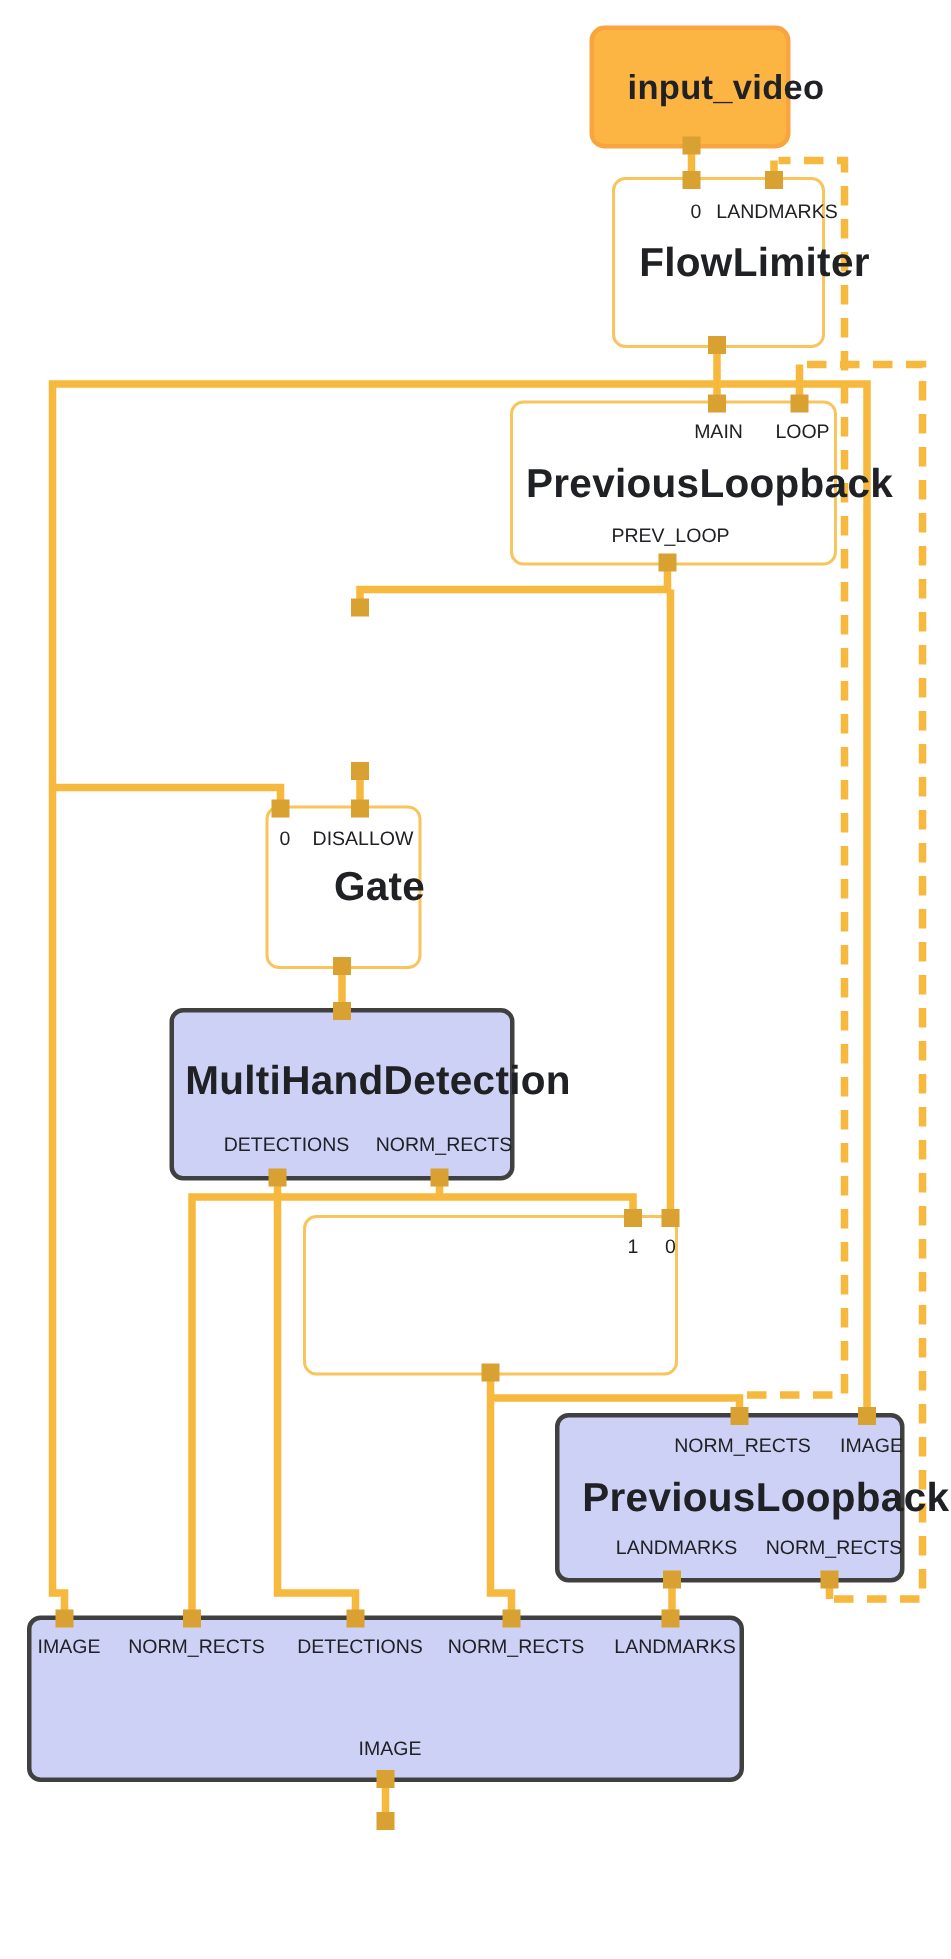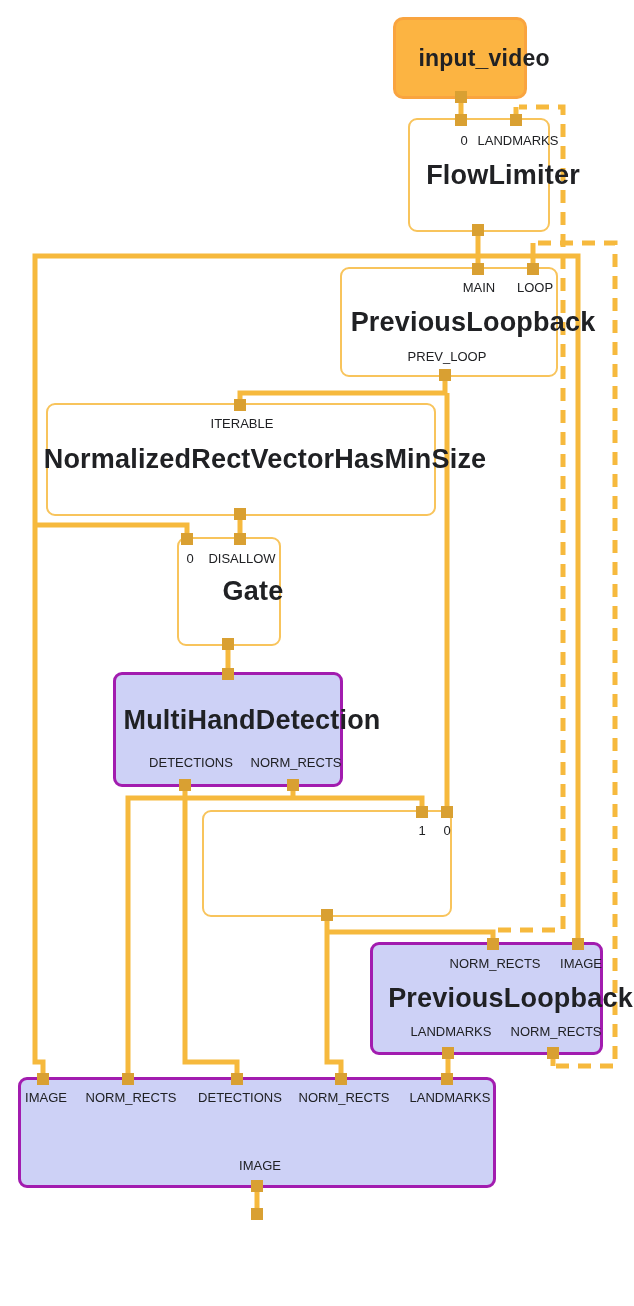--- a/index.html
+++ b/index.html
@@ -5,21 +5,21 @@
   html,body{margin:0;padding:0;background:#ffffff;}
   #canvas{position:relative;width:634px;height:1306px;background:#ffffff;overflow:hidden;
           font-family:"Liberation Sans",sans-serif;}
   svg.layer{position:absolute;left:0;top:0;pointer-events:none;}
   .edge{fill:none;stroke:#f6b93d;stroke-width:5;}
   .edge.dashed{stroke-dasharray:13 9;}
   .port{fill:#d9a032;}
   .node{position:absolute;box-sizing:border-box;display:flex;align-items:center;
         justify-content:center;color:#202124;padding-left:48px;}
   .calc{background:#ffffff;border:2px solid #f8c45c;border-radius:9px;}
-  .sub{background:#cdd1f6;border:3px solid #a21caf;border-radius:9px;justify-content:center;}
+  .sub{background:#cdd1f6;border:3px solid #404040;border-radius:9px;justify-content:center;}
   .stream{background:#fcb442;border:3px solid #f9a43f;border-radius:10px;}
   .title{font-weight:bold;font-size:27px;letter-spacing:0.2px;text-align:center;}
   .stream .title{font-size:23px;}
   .plabel{position:absolute;transform:translateX(-50%);font-size:13px;line-height:14px;
           color:#202124;white-space:nowrap;}
 </style>
 </head>
 <body>
 
 <div id="canvas">
@@ -73,24 +73,20 @@
     <span class="title">FlowLimiter</span>
   </div>
 
   <div class="node calc" style="left:340px;top:267px;width:218px;height:110px">
     <span class="plabel" style="left:137px;top:12px">MAIN</span>
     <span class="plabel" style="left:193px;top:12px">LOOP</span>
     <span class="title">PreviousLoopback</span>
     <span class="plabel" style="left:105px;bottom:11px">PREV_LOOP</span>
   </div>
 
-  <div class="node calc" style="left:46px;top:403px;width:390px;height:113px">
-    <span class="plabel" style="left:194px;top:12px">ITERABLE</span>
-    <span class="title">NormalizedRectVectorHasMinSize</span>
-  </div>
 
   <div class="node calc" style="left:177px;top:537px;width:104px;height:109px">
     <span class="plabel" style="left:11px;top:13px">0</span>
     <span class="plabel" style="left:63px;top:13px">DISALLOW</span>
     <span class="title">Gate</span>
   </div>
 
   <div class="node sub" style="left:113px;top:672px;width:230px;height:115px">
     <span class="title" style="margin-bottom:18px">MultiHandDetection</span>
     <span class="plabel" style="left:75px;bottom:14px">DETECTIONS</span>

